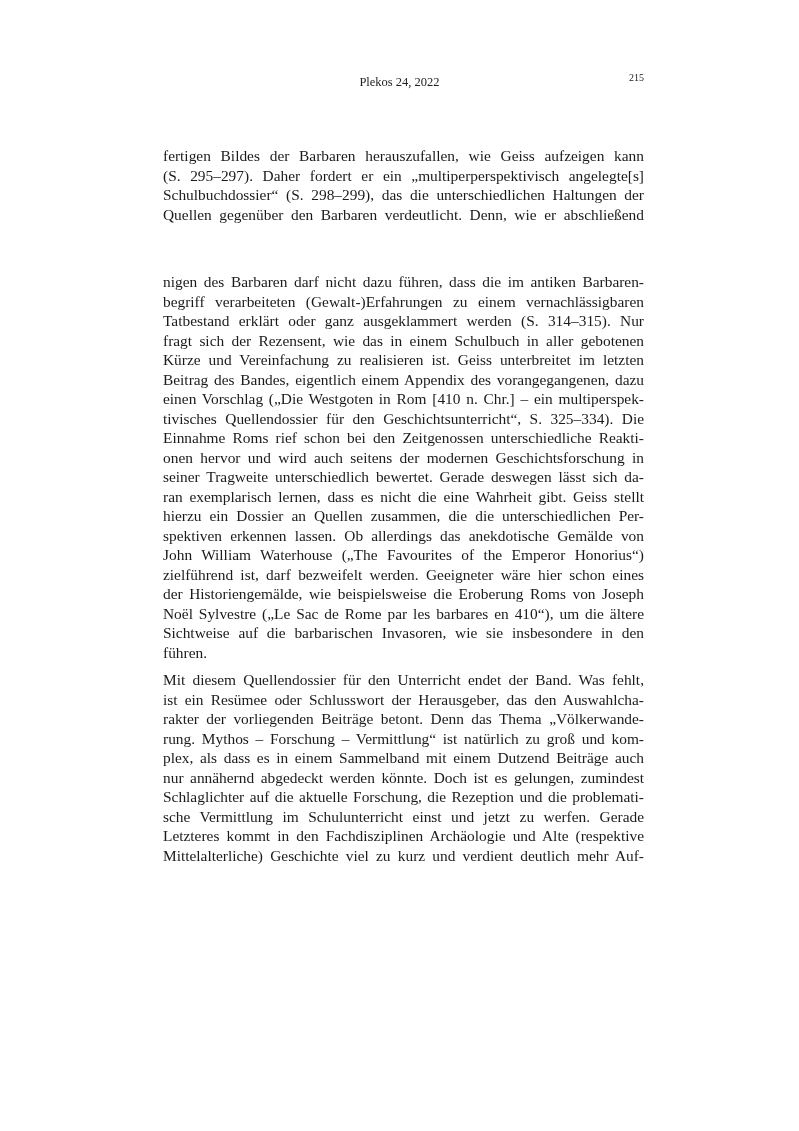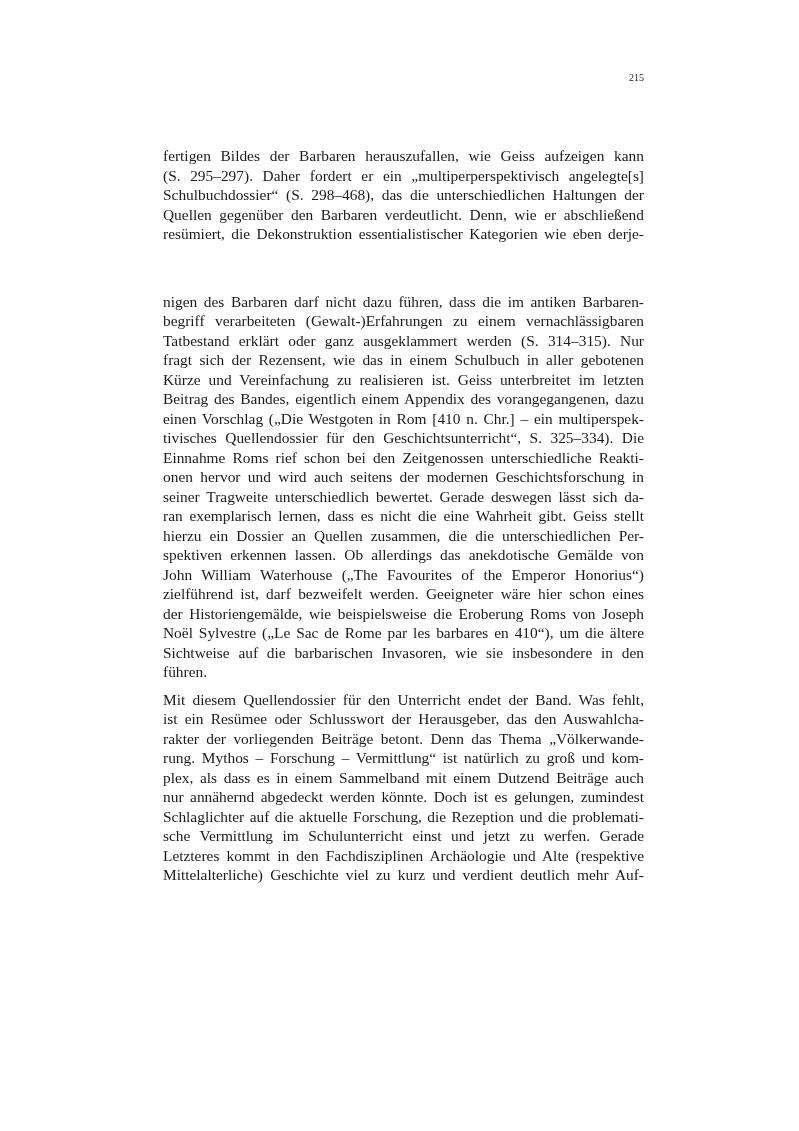--- a/index.html
+++ b/index.html
@@ -63,30 +63,30 @@
       overflow: visible;
     }
     .line.last {
       text-align-last: left;
     }
   </style>
 </head>
 <body>
 
 <div class="running-head">
+  <span class="journal">Plekos 24, 2022</span>
   <span class="page-no">215</span>
 </div>
 
 <div class="body-text">
   <div class="para">
     <span class="line" style="white-space: normal;">fertigen Bildes der Barbaren herauszufallen, wie Geiss aufzeigen kann</span>
     <span class="line" style="white-space: normal;">(S. 295–297). Daher fordert er ein „multiperperspektivisch angelegte[s]</span>
-    <span class="line" style="white-space: normal;">Schulbuchdossier“ (S. 298–468), das die unterschiedlichen Haltungen der</span>
+    <span class="line" style="white-space: normal;">Schulbuchdossier“ (S. 298–299), das die unterschiedlichen Haltungen der</span>
     <span class="line" style="white-space: normal;">Quellen gegenüber den Barbaren verdeutlicht. Denn, wie er abschließend</span>
-    <span class="line" style="white-space: normal;">resümiert, die Dekonstruktion essentialistischer Kategorien wie eben derje-</span>
     <span class="line" style="white-space: normal; margin-top: 48px;">nigen des Barbaren darf nicht dazu führen, dass die im antiken Barbaren-</span>
     <span class="line" style="white-space: normal;">begriff verarbeiteten (Gewalt-)Erfahrungen zu einem vernachlässigbaren</span>
     <span class="line" style="white-space: normal;">Tatbestand erklärt oder ganz ausgeklammert werden (S. 314–315). Nur</span>
     <span class="line" style="white-space: normal;">fragt sich der Rezensent, wie das in einem Schulbuch in aller gebotenen</span>
     <span class="line" style="white-space: normal;">Kürze und Vereinfachung zu realisieren ist. Geiss unterbreitet im letzten</span>
     <span class="line" style="white-space: normal;">Beitrag des Bandes, eigentlich einem Appendix des vorangegangenen, dazu</span>
     <span class="line" style="white-space: normal;">einen Vorschlag („Die Westgoten in Rom [410 n. Chr.] – ein multiperspek-</span>
     <span class="line" style="white-space: normal;">tivisches Quellendossier für den Geschichtsunterricht“, S. 325–334). Die</span>
     <span class="line" style="white-space: normal;">Einnahme Roms rief schon bei den Zeitgenossen unterschiedliche Reakti-</span>
     <span class="line" style="white-space: normal;">onen hervor und wird auch seitens der modernen Geschichtsforschung in</span>

